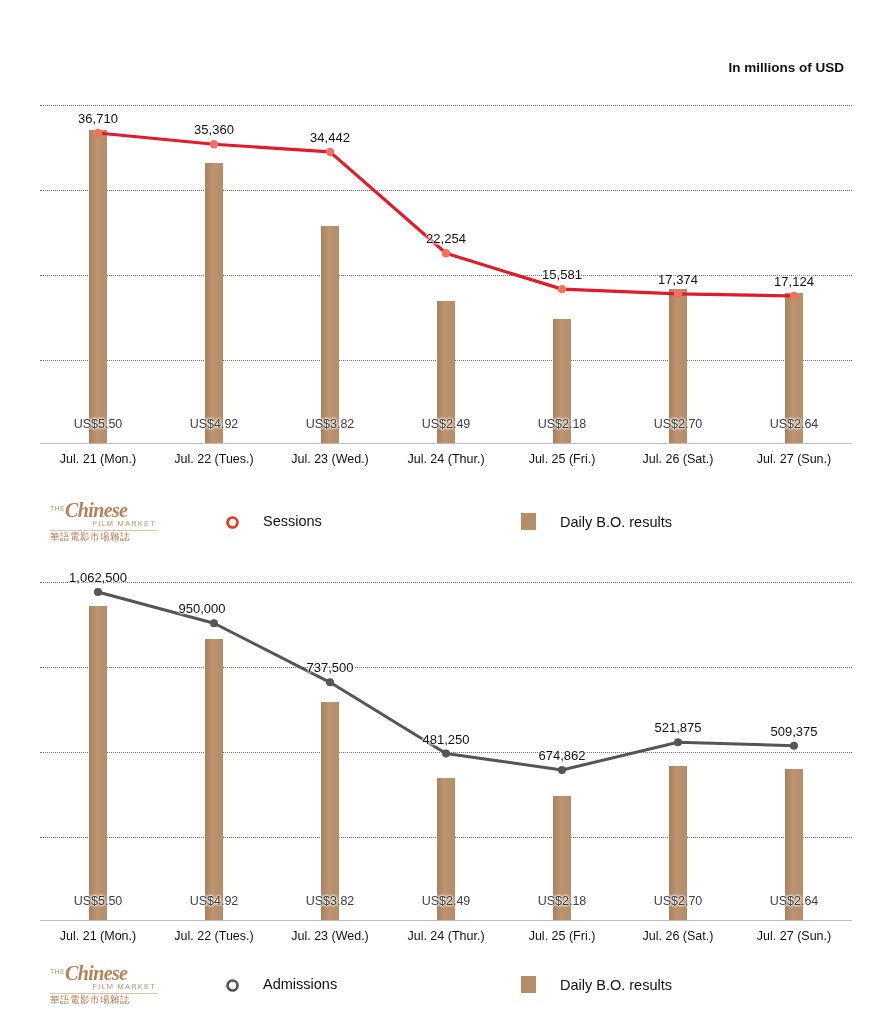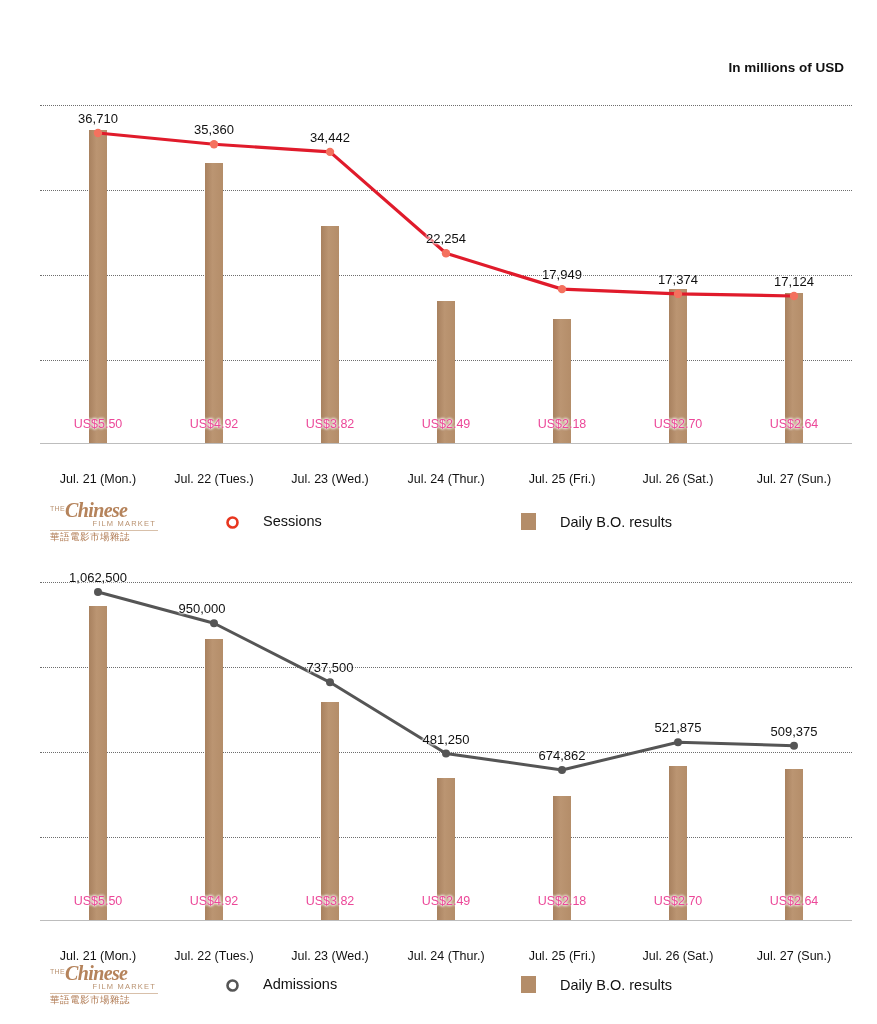--- a/index.html
+++ b/index.html
@@ -51,31 +51,30 @@
 
   .dlabel {
     position: absolute;
     font-size: 13px; color: #111;
     white-space: nowrap;
     transform: translateX(-50%);
     text-shadow: 0 0 3px #fff, 0 0 3px #fff, 0 0 3px #fff, 0 0 2px #fff;
   }
   .pricelabel {
     position: absolute;
-    font-size: 12.5px; color: #ec4899;
+    font-size: 12.5px; color: #404040;
     white-space: nowrap;
     transform: translateX(-50%);
     text-shadow: 0 0 3px #fff, 0 0 3px #fff, 0 0 3px #fff;
   }
   .catlabel {
     position: absolute;
     font-size: 12.5px; color: #111;
     white-space: nowrap;
     transform: translateX(-50%);
-    margin-top: 20px;
   }
 
   
   .legend { position: absolute; left: 0; width: 877px; height: 56px; }
   .logo {
     position: absolute; left: 50px; top: 0;
     width: 108px; height: 46px;
     text-align: left; line-height: 1;
   }
   .logo .l1 { font-size: 7px; color: #b99270; letter-spacing: .3px; display:inline-block; vertical-align: 6px;}
@@ -126,21 +125,21 @@
           <circle cx="290" cy="151.8749106504646" r="4.2" fill="#f4715e"></circle>
           <circle cx="406" cy="253.30674971918717" r="4.2" fill="#f4715e"></circle>
           <circle cx="522" cy="289.13412641682834" r="4.2" fill="#f4715e"></circle>
           <circle cx="638" cy="293.9194322475238" r="4.2" fill="#f4715e"></circle>
           <circle cx="754" cy="296" r="4.2" fill="#f4715e"></circle>
         </svg>
         <div class="dlabel" style="left: 58px; top: 111px;">36,710</div>
         <div class="dlabel" style="left: 174px; top: 122.235px;">35,360</div>
         <div class="dlabel" style="left: 290px; top: 129.875px;">34,442</div>
         <div class="dlabel" style="left: 406px; top: 231.307px;">22,254</div>
-        <div class="dlabel" style="left: 522px; top: 267.134px;">17,949</div>
+        <div class="dlabel" style="left: 522px; top: 267.134px;">15,581</div>
         <div class="dlabel" style="left: 638px; top: 271.919px;">17,374</div>
         <div class="dlabel" style="left: 754px; top: 274px;">17,124</div>
         <div class="pricelabel" style="left: 58px; top: 417px;">US$5.50</div>
         <div class="pricelabel" style="left: 174px; top: 417px;">US$4.92</div>
         <div class="pricelabel" style="left: 290px; top: 417px;">US$3.82</div>
         <div class="pricelabel" style="left: 406px; top: 417px;">US$2.49</div>
         <div class="pricelabel" style="left: 522px; top: 417px;">US$2.18</div>
         <div class="pricelabel" style="left: 638px; top: 417px;">US$2.70</div>
         <div class="pricelabel" style="left: 754px; top: 417px;">US$2.64</div>
         <div class="catlabel" style="left: 58px; top: 452px;">Jul. 21 (Mon.)</div>

